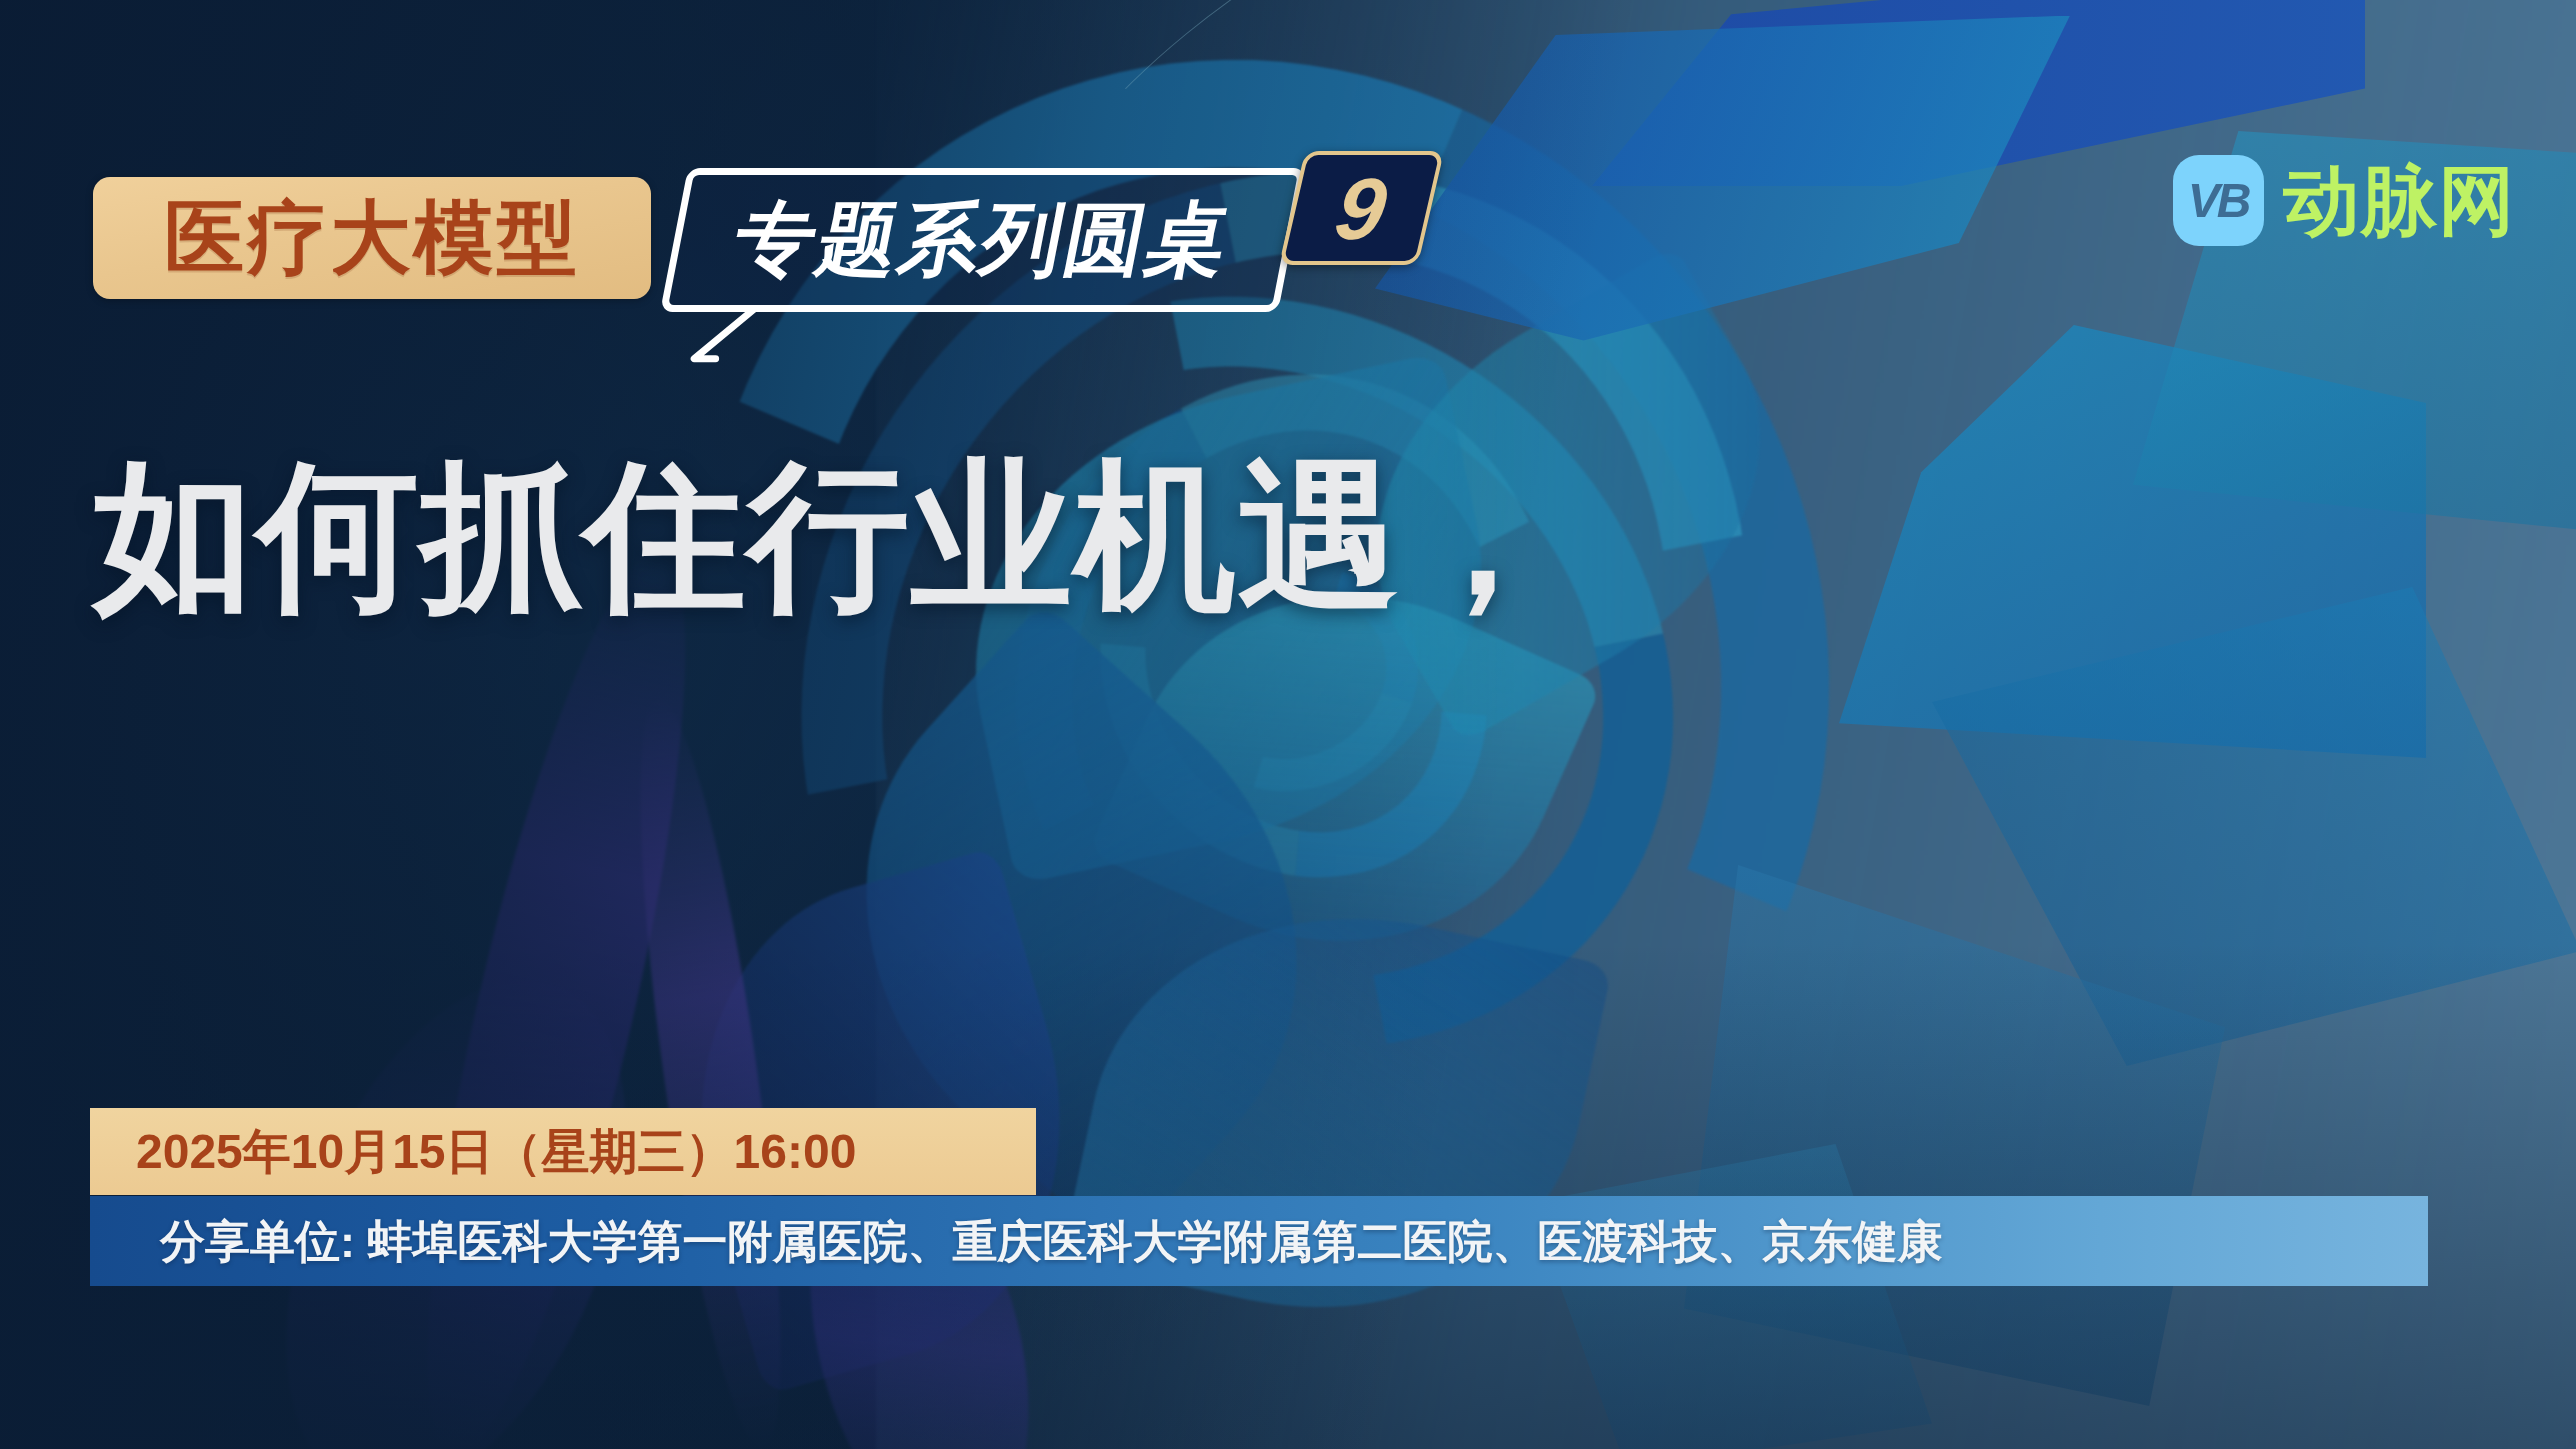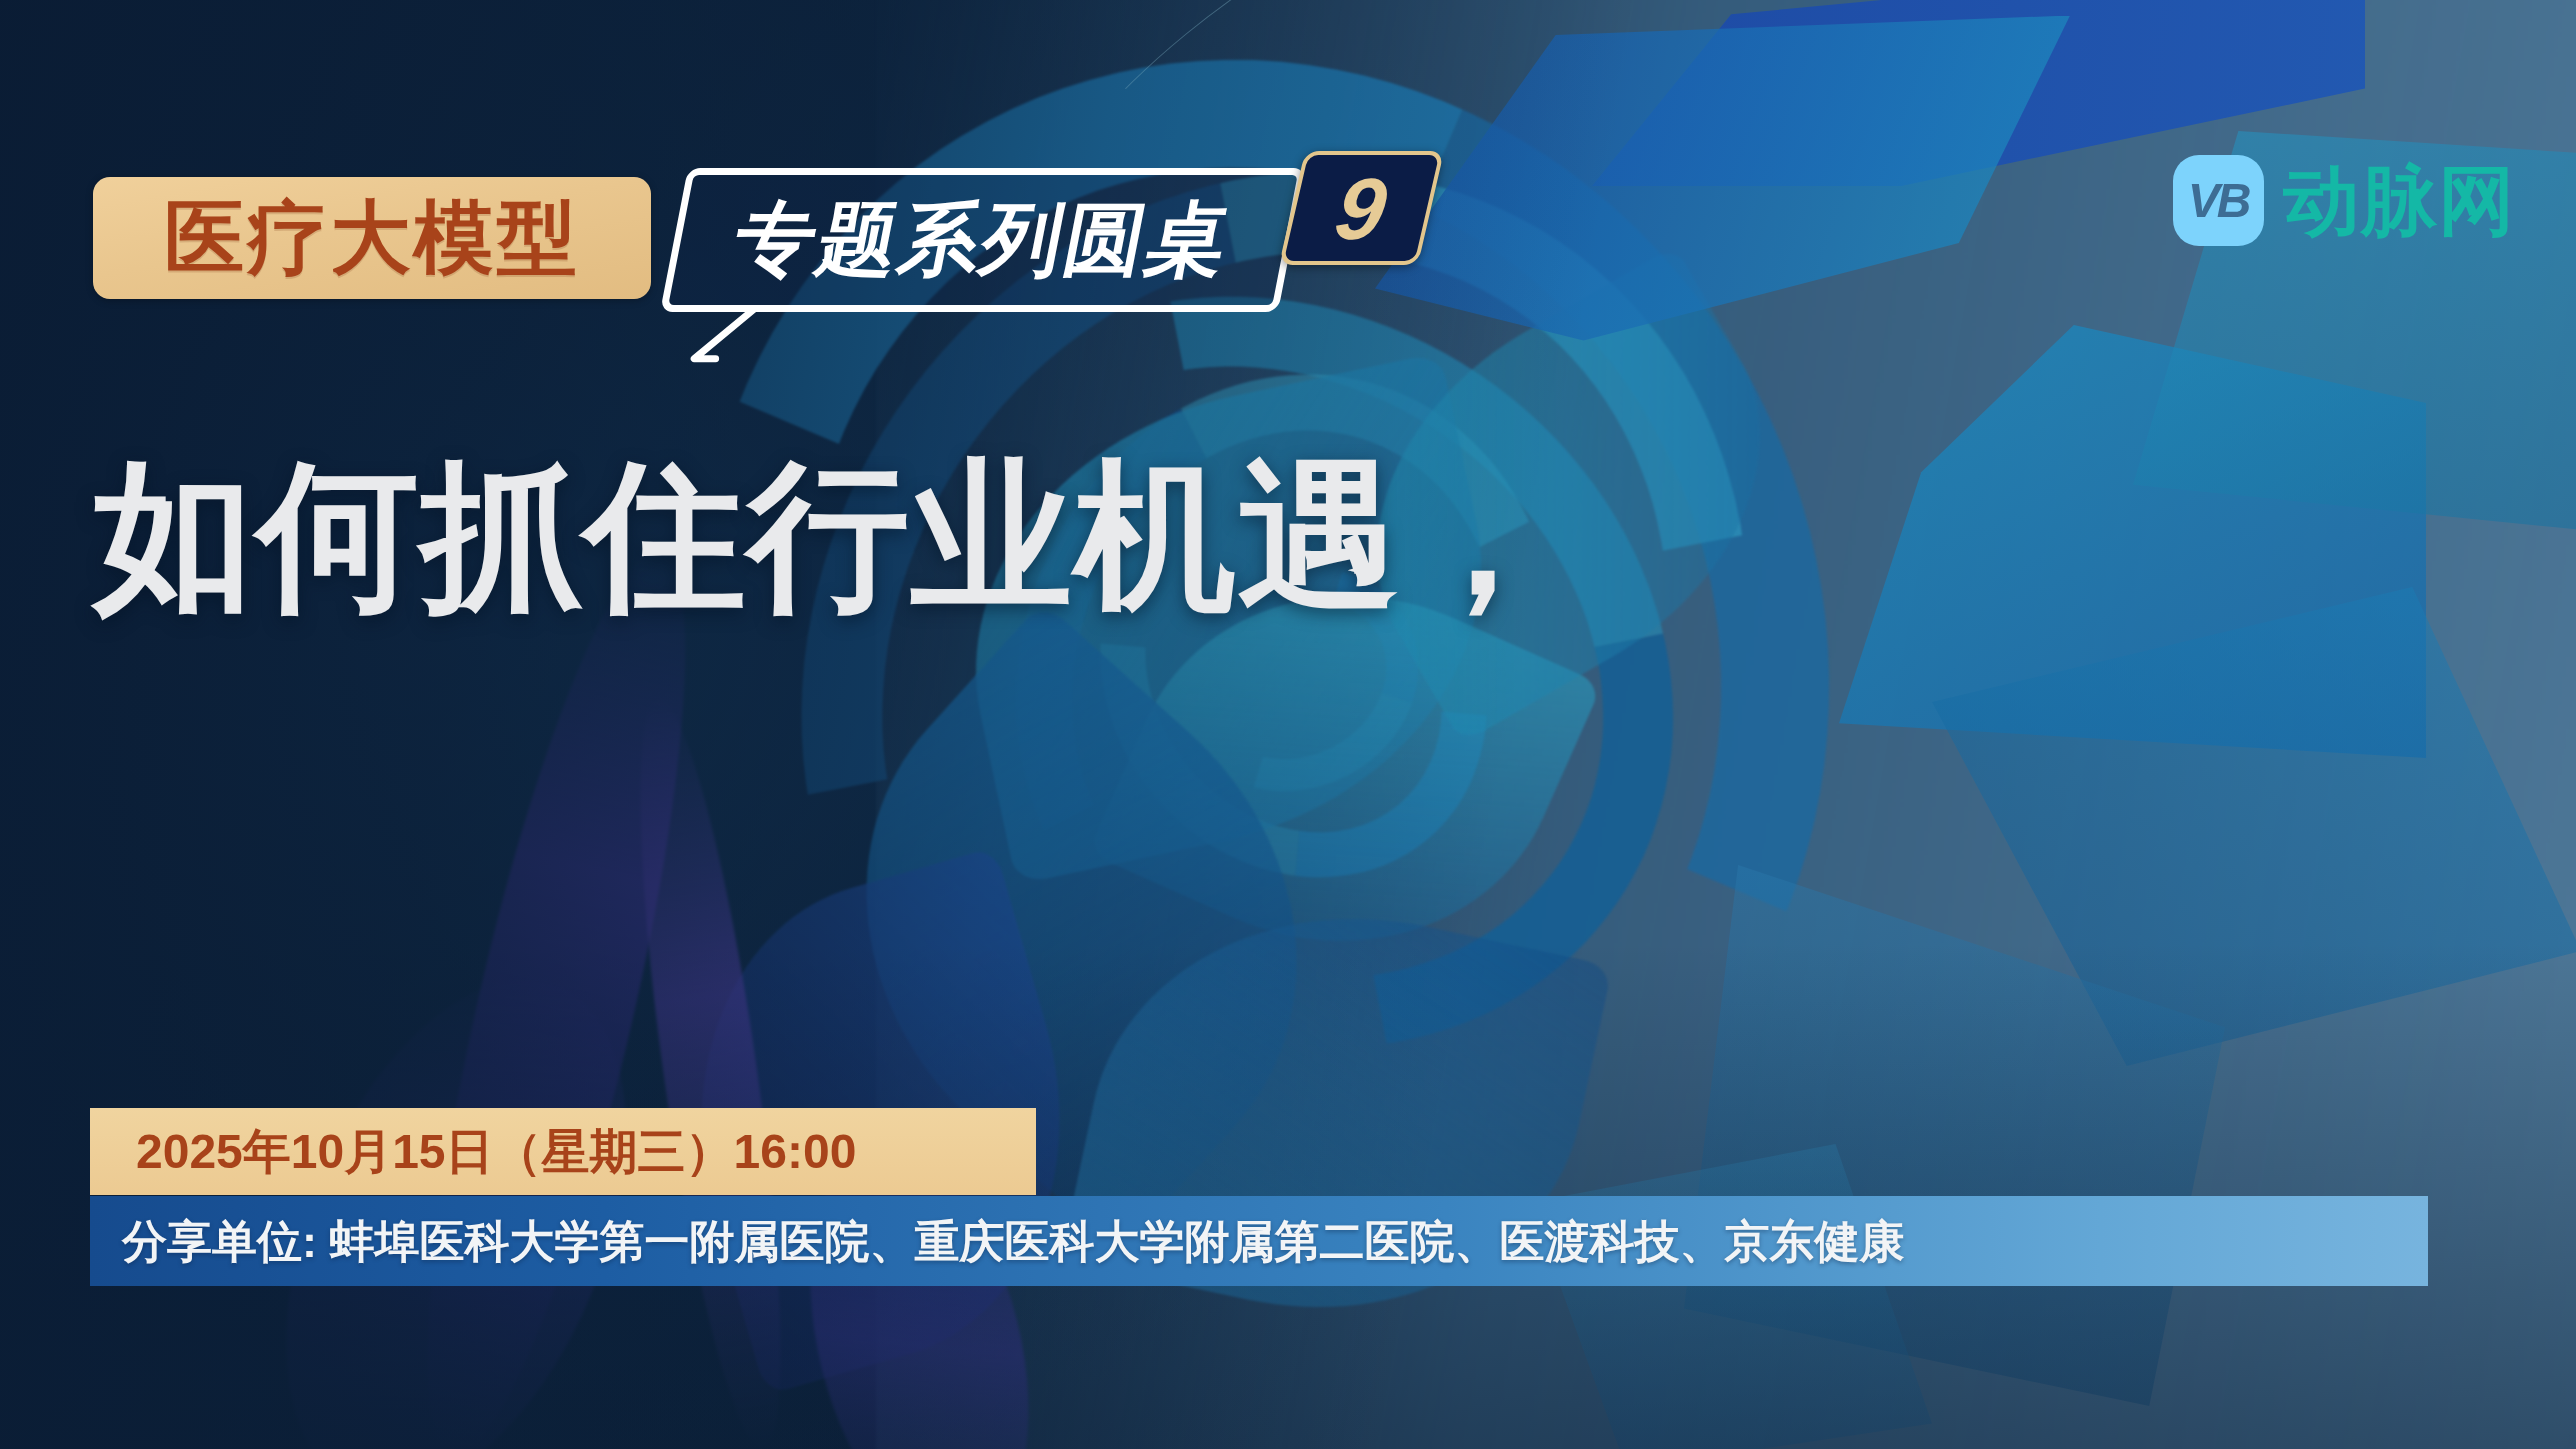--- a/index.html
+++ b/index.html
@@ -184,21 +184,21 @@
   }
   .brand-mark{
     width:91px;height:91px;border-radius:26px;background:#7dd3fc;
     display:flex;align-items:center;justify-content:center;
   }
   .brand-mark span{
     font-size:48px;font-weight:bold;color:#3d6d94;line-height:1;
     letter-spacing:-3.1px;font-style:italic;
   }
   .brand-name{
-    font-size:76px;font-weight:bold;color:#14b8a6;letter-spacing:1.5px;line-height:1;
+    font-size:76px;font-weight:bold;color:#bef264;letter-spacing:1.5px;line-height:1;
   }
 
   
   .title{
     position:absolute;left:93px;top:440px;width:2009px;
   }
   .title .line{
     font-size:162px;font-weight:bold;color:#e9eaec;
     line-height:1.18;letter-spacing:1.5px;
     text-shadow:0 4.6px 17px rgba(4,18,36,.55);
@@ -212,21 +212,21 @@
     display:flex;align-items:center;
     padding-left:46px;
   }
   .banner-date span{
     font-size:48px;font-weight:bold;color:#a8431a;letter-spacing:0px;line-height:1;
   }
   .banner-share{
     position:absolute;left:90px;top:1196px;width:2338px;height:90px;
     background:linear-gradient(90deg,#164b8e 0%, #1d5da3 22%, #3a84c0 58%, #63a7d6 86%, #77b4de 100%);
     display:flex;align-items:center;
-    padding-left:32px;
+    padding-left:70px;
   }
   .banner-share span{
     font-size:45px;font-weight:bold;color:#f2f4f6;letter-spacing:0px;line-height:1;
     text-shadow:0 1.5px 4.6px rgba(10,30,60,.35);
   }
 </style>
 </head>
 <body>
 
 <div class="stage">

